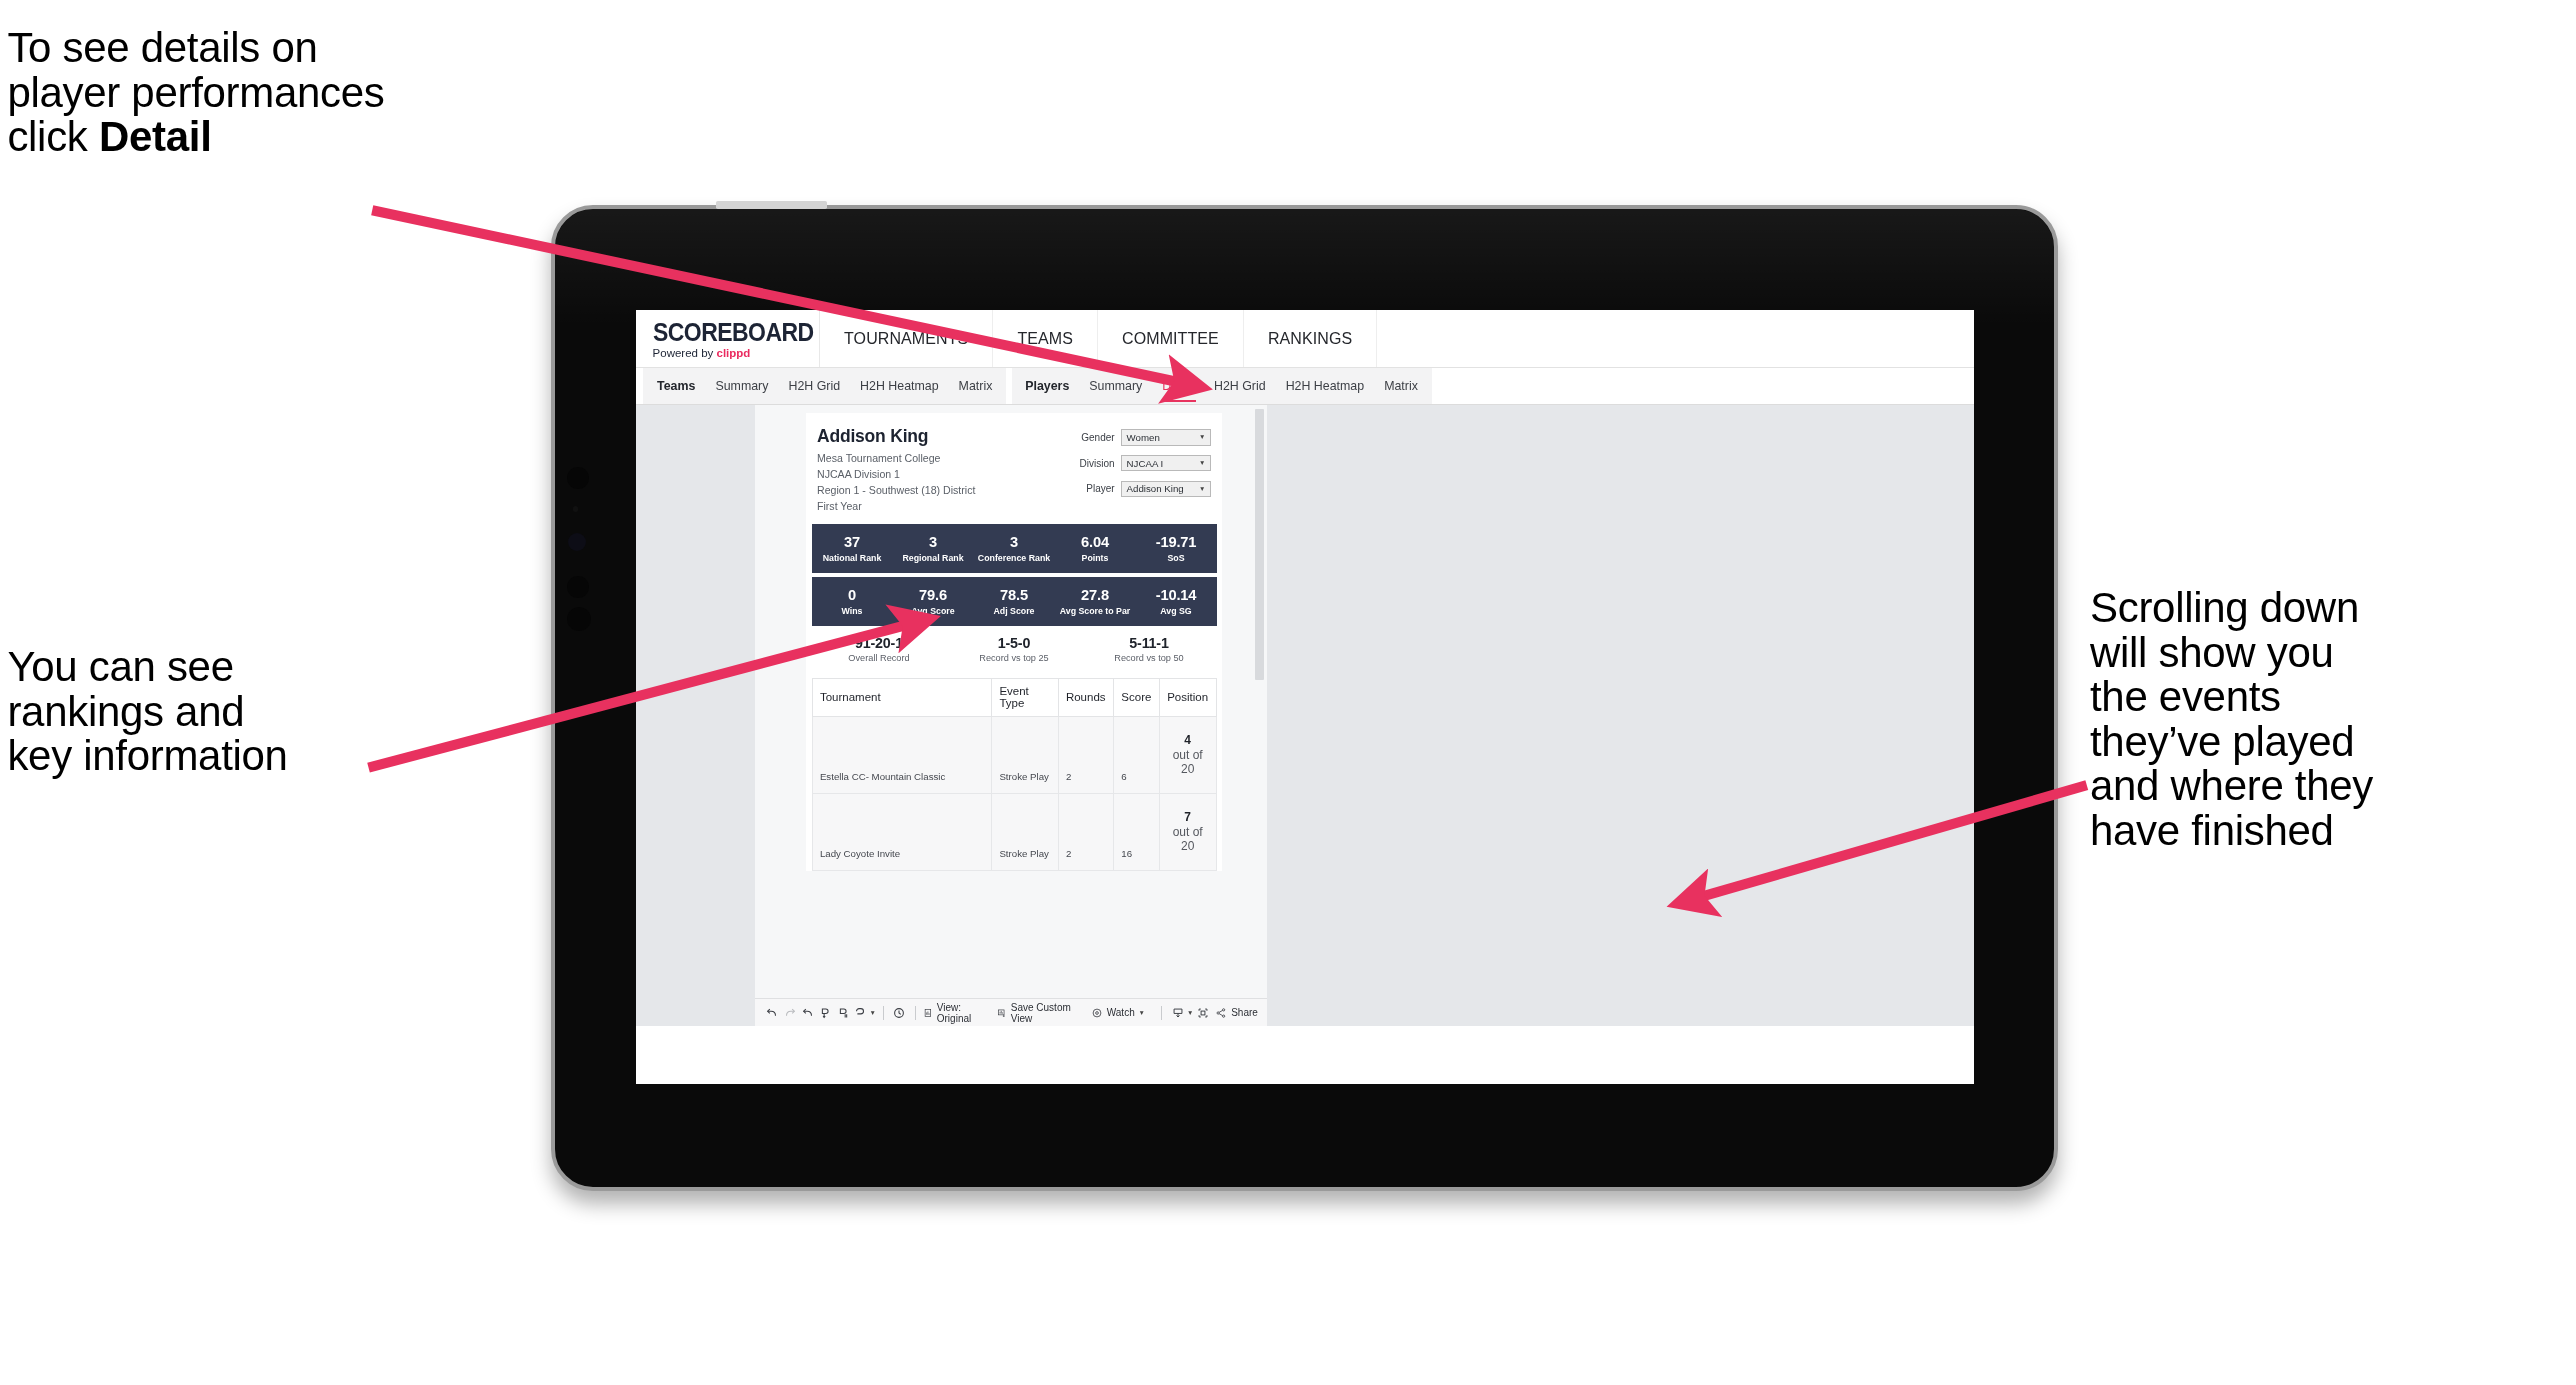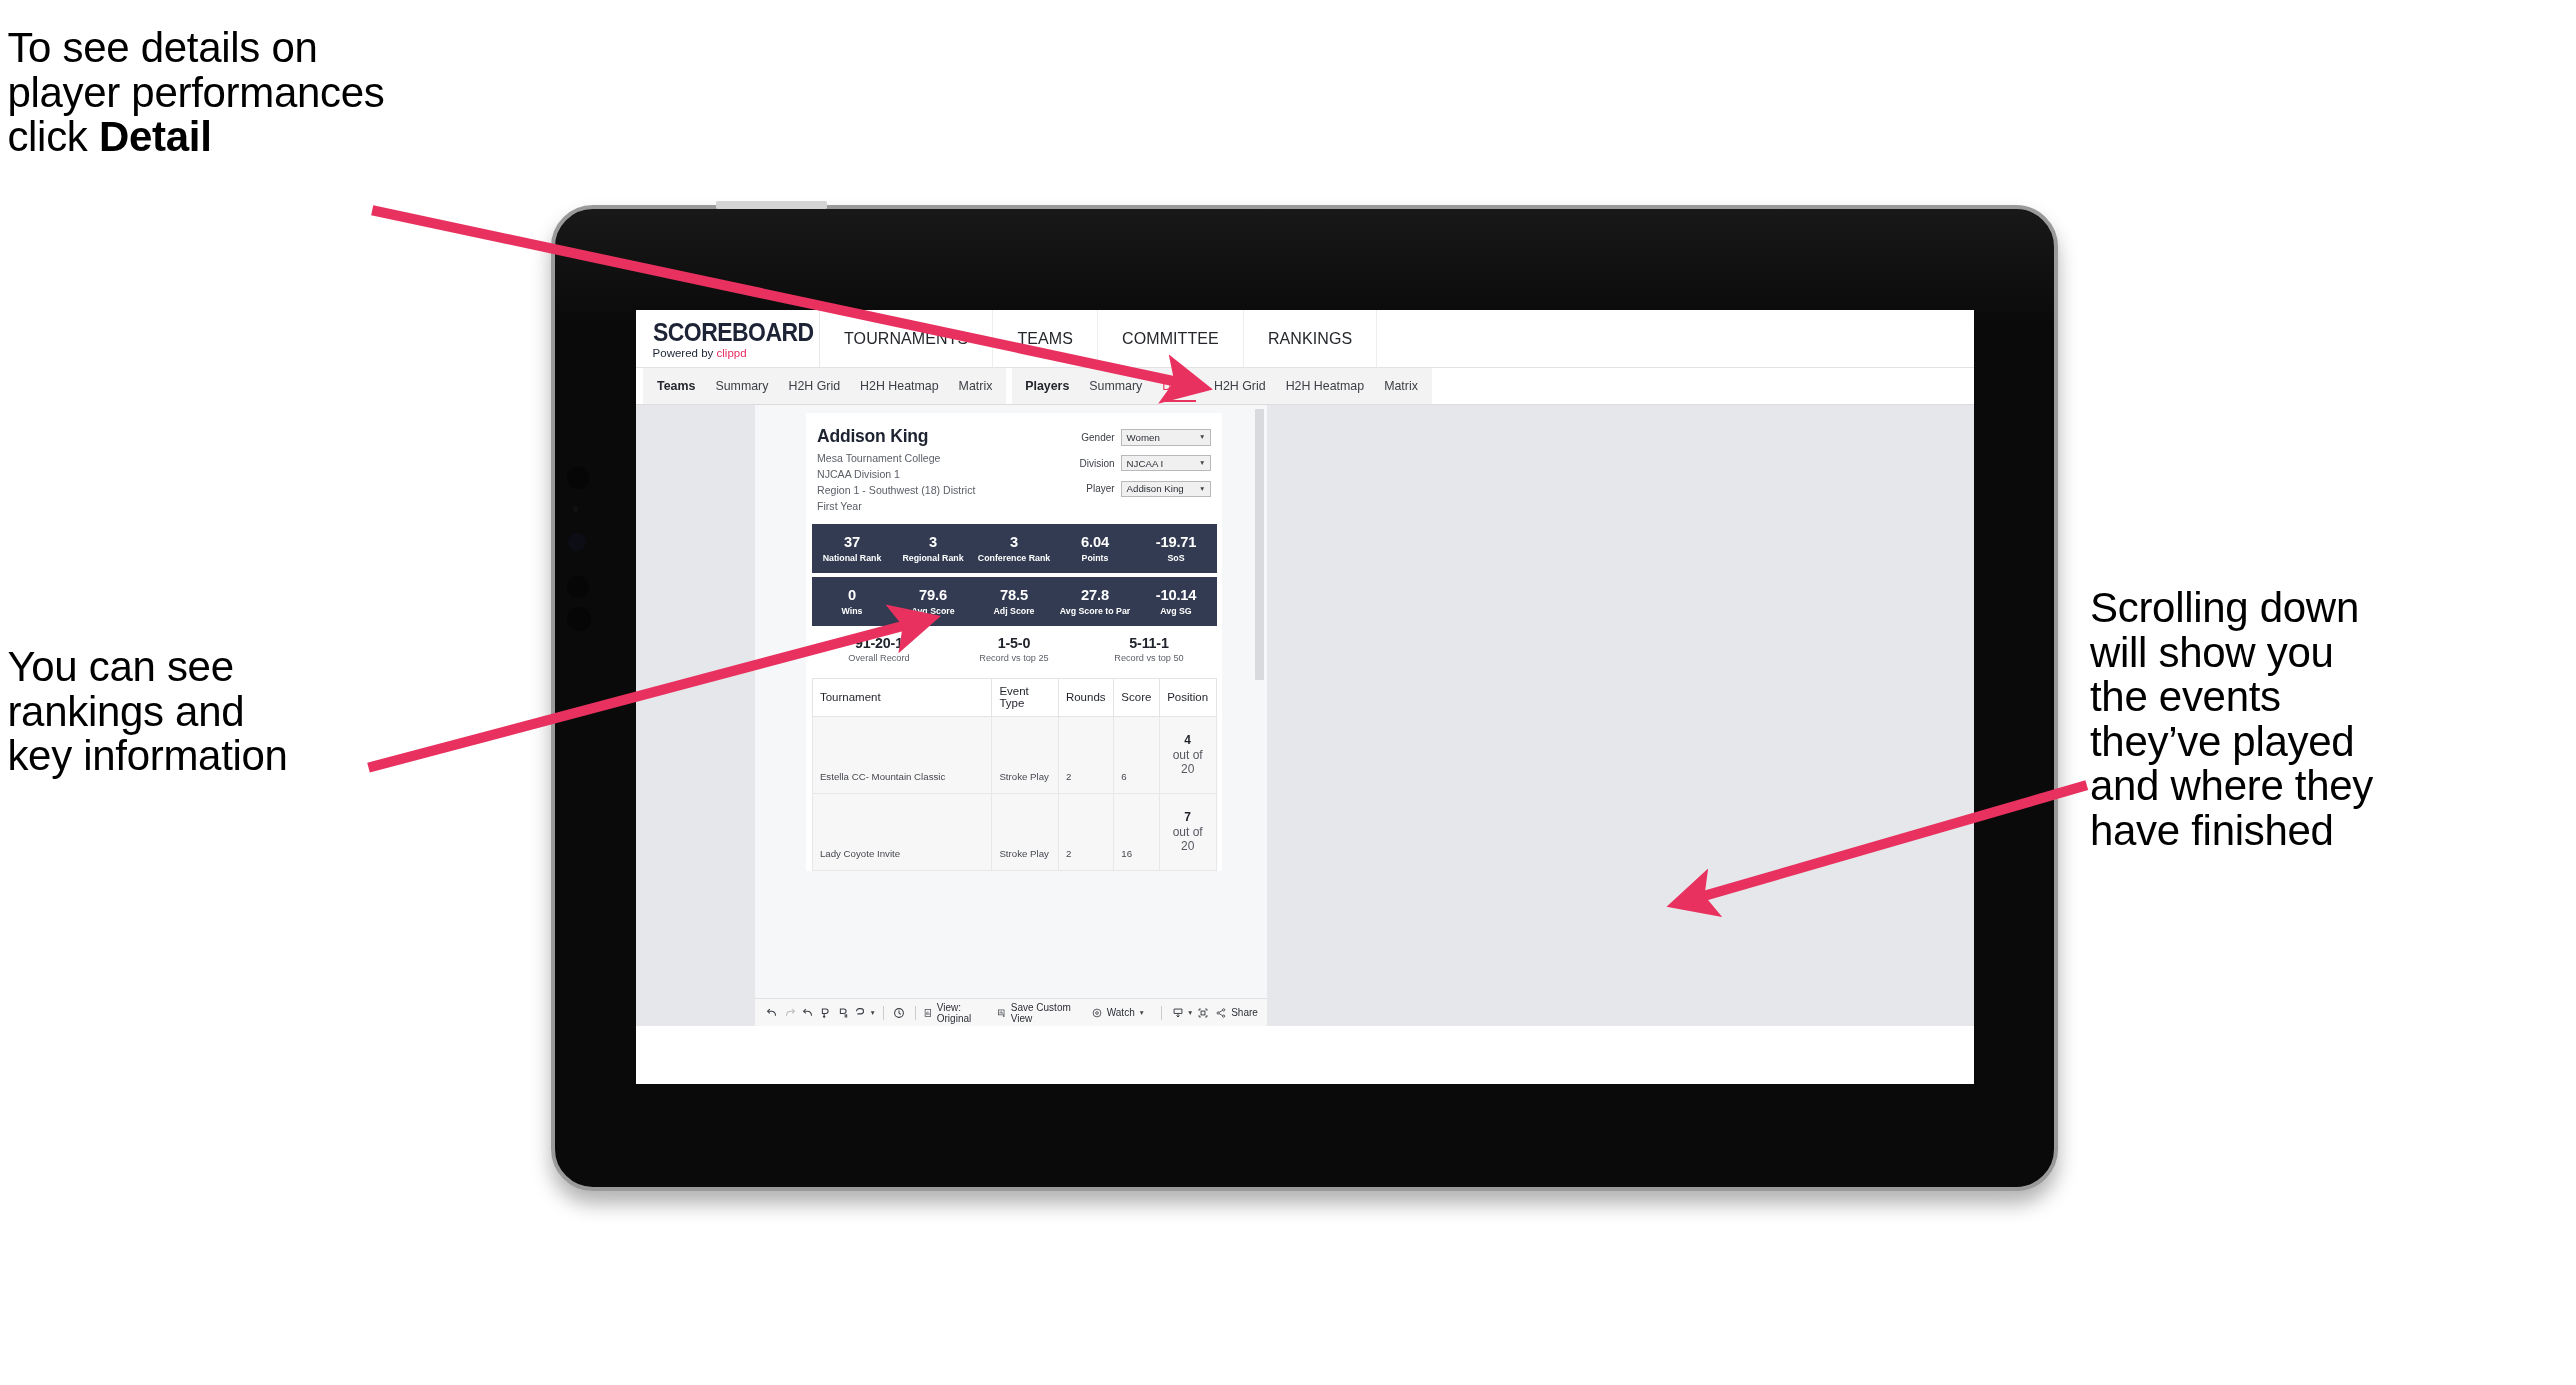--- a/index.html
+++ b/index.html
@@ -72,21 +72,21 @@
     border-bottom: 0.9px solid #e2e2e2;
   }
   .brand { width: 184px; padding-left: 16.6px; border-right:0.9px solid #e8e8e8; height:100%;
            display:flex; flex-direction:column; justify-content:center; }
   .brand-title {
     font-family: "Liberation Sans", sans-serif;
     font-weight: 800; font-size: 25px; color:#1d2435; letter-spacing:-0.6px;
     transform: scaleX(0.92); transform-origin: left center;
   }
   .brand-sub { font-size: 11.5px; color:#1d2435; margin-top:0.9px; }
-  .brand-sub .pink { color:#ea2a5f; font-weight:400; }
+  .brand-sub .pink { color:#ea2a5f; font-weight:700; }
   .topnav-items { display:flex; align-items:center; height:100%; }
   .topnav-item {
     font-size: 16px; color:#25272c; padding: 0 24px; height:100%;
     display:flex; align-items:center; border-right:0.9px solid #eee;
     letter-spacing: 0.1px;
   }
 
   
   .tabstrip {
     height: 37px; background:#fff; display:flex; align-items:stretch;

